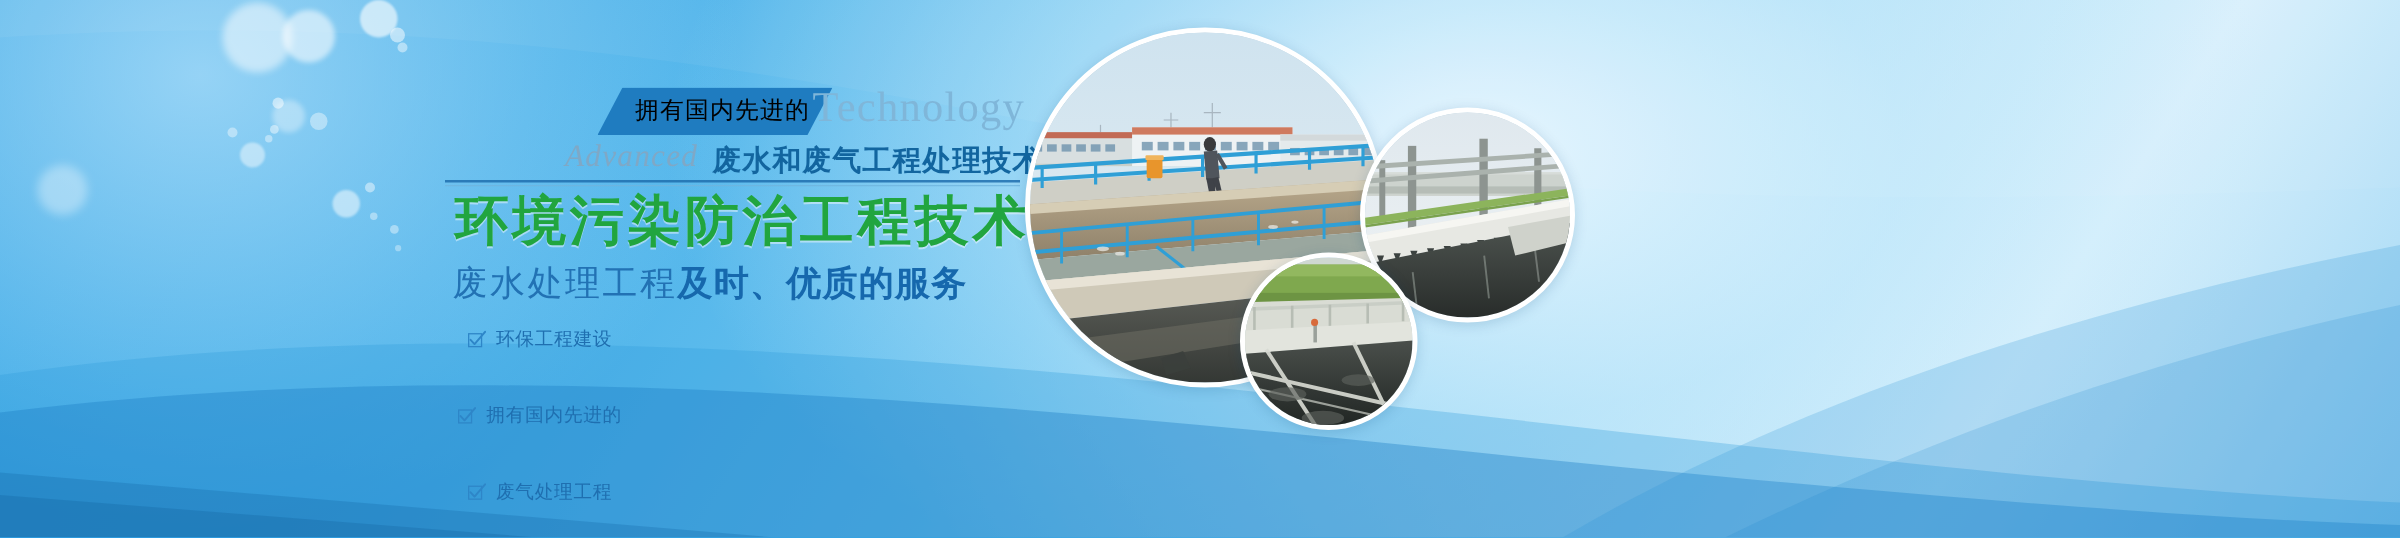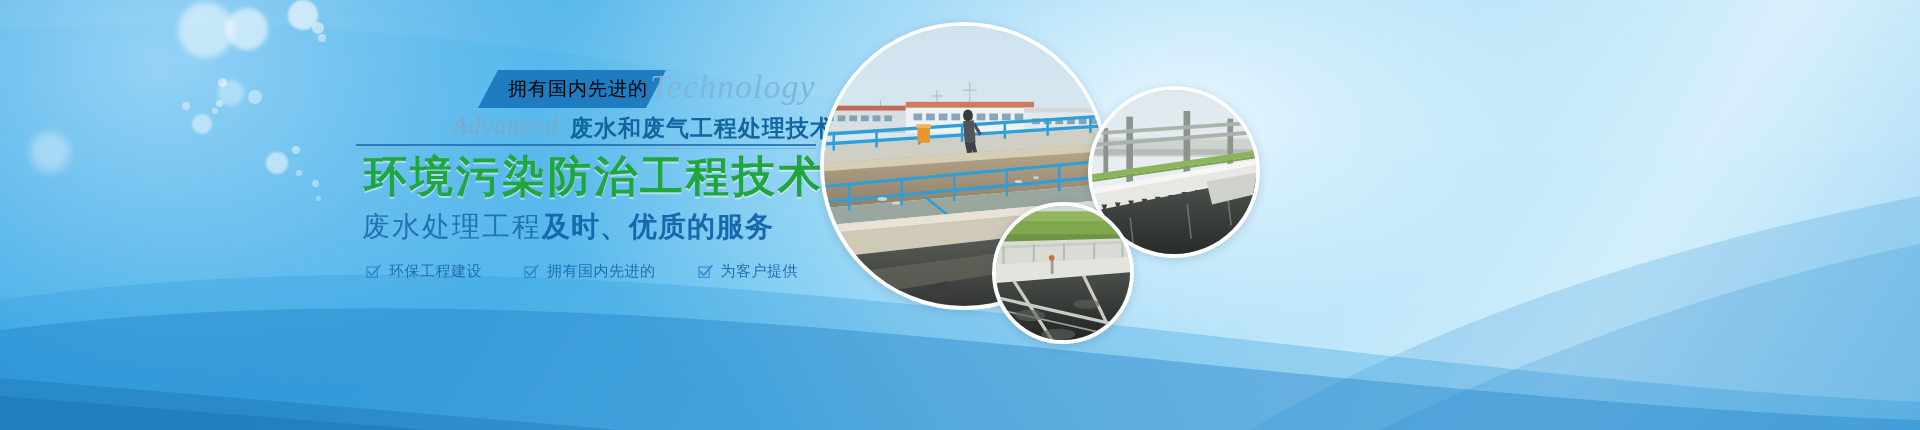--- a/index.html
+++ b/index.html
@@ -60,21 +60,20 @@
     background:#1f7cc0;
     color:#000000;
     font-size:19px; letter-spacing:1px;
     white-space:nowrap;
     -webkit-clip-path: polygon(20px 0, 100% 0, calc(100% - 20px) 100%, 0 100%);
     clip-path: polygon(20px 0, 100% 0, calc(100% - 20px) 100%, 0 100%);
   }
   .tech-word{
     position:absolute; left:290px; top:-2px;
     font-family:"Liberation Serif","DejaVu Serif",serif;
-    font-style:italic;
     font-size:34px;
     letter-spacing:1px;
     color:#7fb6d9;
     white-space:nowrap;
   }
 
   
   .row-adv{
     position:absolute; left:360px; top:110px; width:480px; height:36px;
   }
@@ -120,21 +119,21 @@
     font-size:28px;
     letter-spacing:2px;
     color:#2272b4;
     white-space:nowrap;
   }
   .service .strong{ font-weight:bold; color:#1668ad; letter-spacing:1px;text-align:right; }
 
   
   .features{
     position:absolute; left:366px; top:262px;
-    display:flex; align-items:center; gap:42px;
+    display:flex; align-items:center; gap:42px;flex-direction:column;
   }
   .feature{ display:flex; align-items:center; gap:8px; white-space:nowrap; }
   .chk{ width:15px; height:15px; flex:0 0 15px; display:block; }
   .feature-label{ font-size:15px; color:#1f6fb0; letter-spacing:.5px; }
 
   
   .photos{ position:absolute; left:0; top:0; width:1920px; height:430px; }
   .circle{
     position:absolute;
     border-radius:50%;
@@ -224,21 +223,21 @@
           <path d="M2.6 8.4 L6 12 L15 1.6" fill="none" stroke="#2e86c8" stroke-width="1.7" stroke-linecap="round" stroke-linejoin="round"></path>
         </svg>
         <span class="feature-label">拥有国内先进的</span>
       </div>
 
       <div class="feature">
         <svg class="chk" viewBox="0 0 16 16">
           <rect x="1" y="3.2" width="11" height="11" fill="none" stroke="#2e86c8" stroke-width="1.1"></rect>
           <path d="M2.6 8.4 L6 12 L15 1.6" fill="none" stroke="#2e86c8" stroke-width="1.7" stroke-linecap="round" stroke-linejoin="round"></path>
         </svg>
-        <span class="feature-label">为客户提供</span>
+        <span class="feature-label">废气处理工程</span>
       </div>
 
     </div>
   </div>
 
   <div class="photos">
 
     <div class="circle main">
       <svg viewBox="0 0 288 288" preserveAspectRatio="xMidYMid slice">
         <defs>

